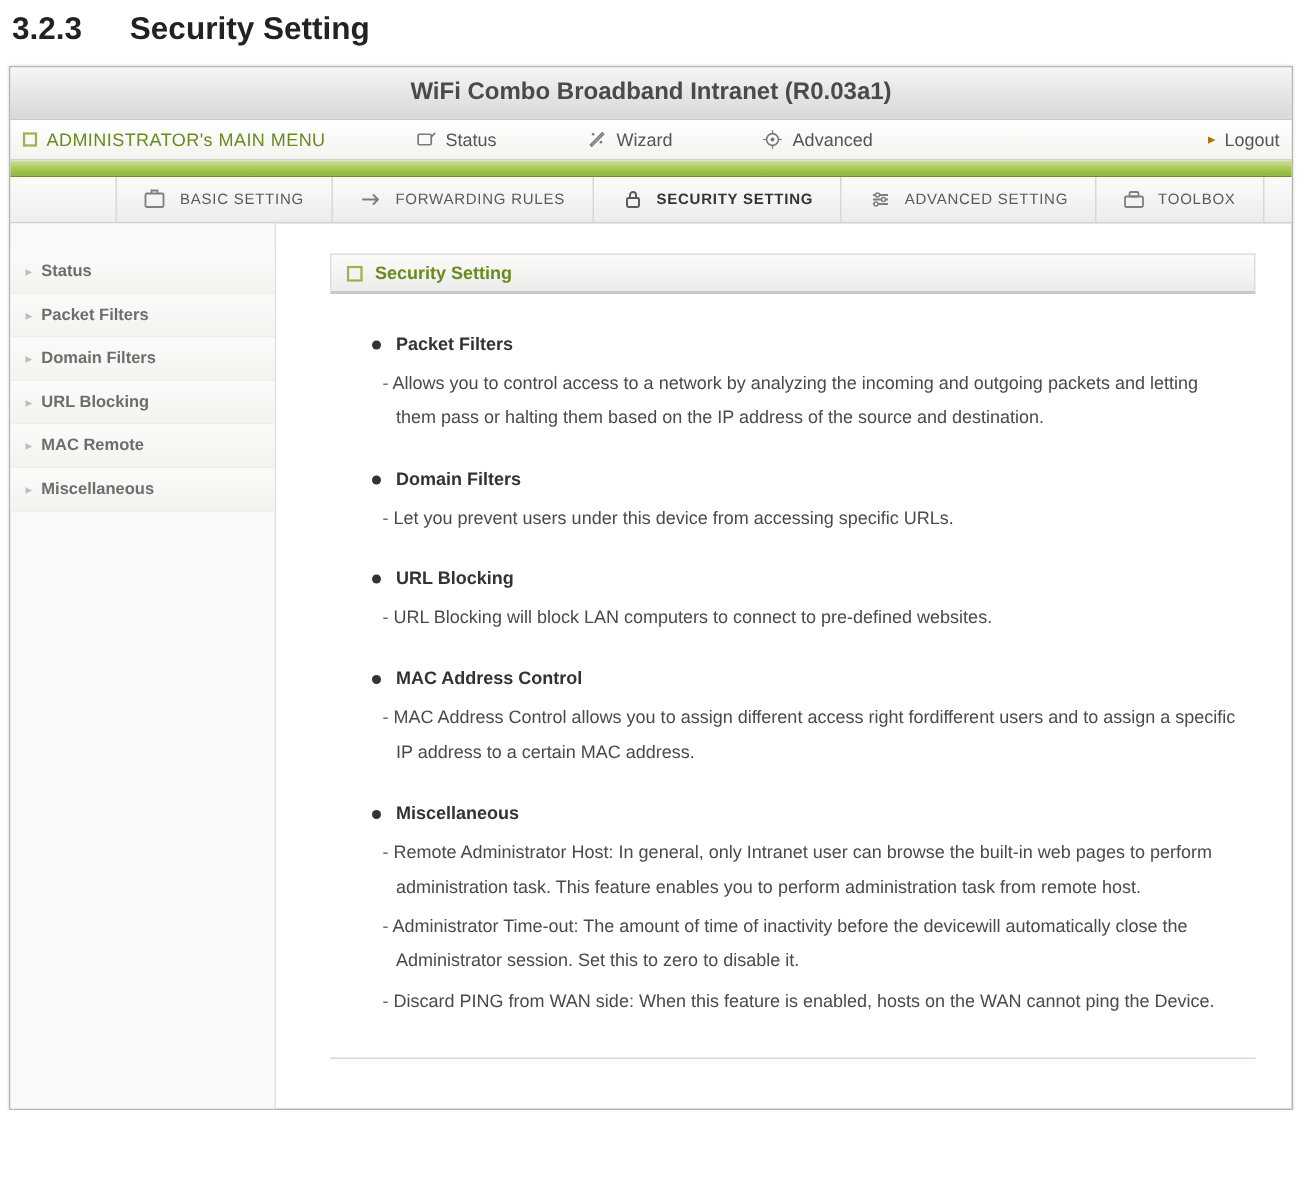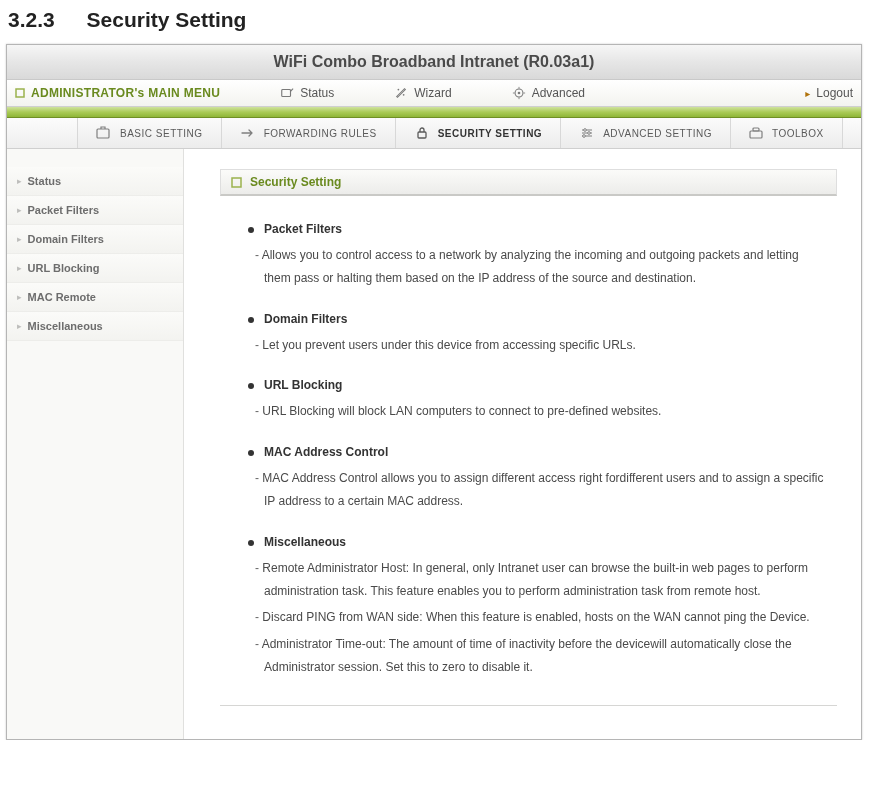--- a/index.html
+++ b/index.html
@@ -44,21 +44,21 @@
     align-items: center;
     height: 26px;
     background: linear-gradient(to bottom, #ffffff, #f3f3ef);
     border-bottom: 1px solid #cfcfcf;
     font-size: 12px;
     padding: 0 8px;
   }
   .main-menu .menu-left {
     flex: 0 0 auto;
     color: #6a8a1f;
-    font-weight: 700;
+    font-weight: 400;
     letter-spacing: 0.3px;
     display: flex;
     align-items: center;
     gap: 6px;
     text-align: center;
   }
   .menu-left svg { width: 10px; height: 10px; }
   .main-menu .menu-spacer { flex: 0 0 60px; }
   .main-menu .menu-center {
     display: flex;
@@ -368,22 +368,22 @@
             </div>
           <p class="feature-desc">MAC Address Control allows you to assign different access right fordifferent users and to assign a specific IP address to a certain MAC address.</p>
         </div>
 
         <div class="feature">
           <div class="feature-title">
               <span class="bullet"></span>
               <span>Miscellaneous</span>
             </div>
           <p class="feature-desc">Remote Administrator Host: In general, only Intranet user can browse the built-in web pages to perform administration task. This feature enables you to perform administration task from remote host.</p>
+          <p class="feature-desc">Administrator Time-out: The amount of time of inactivity before the devicewill automatically close the Administrator session. Set this to zero to disable it.</p>
           <p class="feature-desc">Discard PING from WAN side: When this feature is enabled, hosts on the WAN cannot ping the Device.</p>
-          <p class="feature-desc">Administrator Time-out: The amount of time of inactivity before the devicewill automatically close the Administrator session. Set this to zero to disable it.</p>
         </div>
 
       </div>
 
       <hr>
     </div>
 
   </div>
 </div>
 

